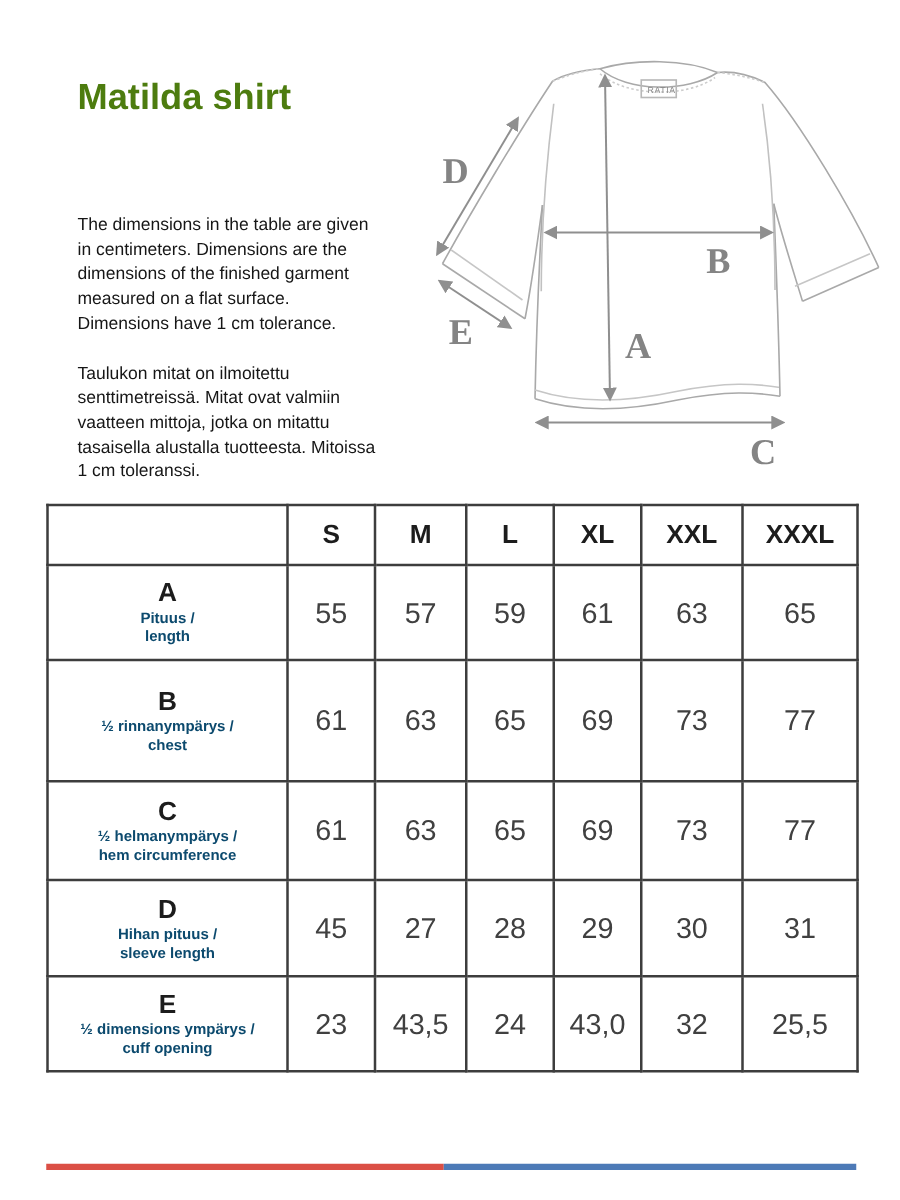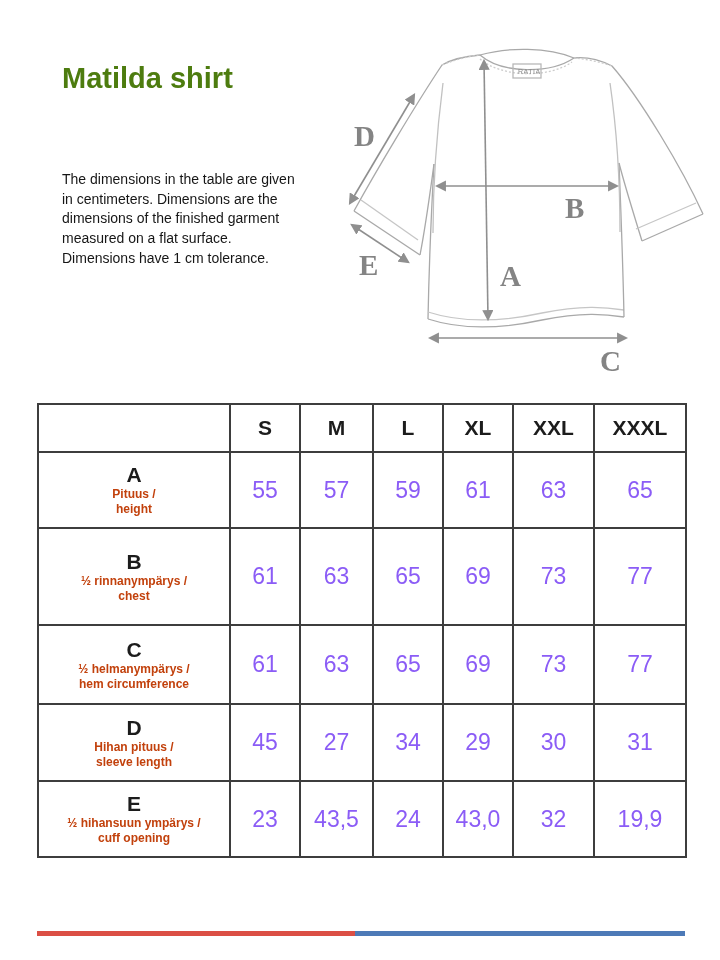--- a/index.html
+++ b/index.html
@@ -14,40 +14,45 @@
   .intro p{margin:0 0 20px 0;font-size:14px;line-height:19.7px;white-space:pre-line;color:#161616;}
   .diagram{position:absolute;left:330px;top:28px;width:390px;height:362px;}
   table.size{
     position:absolute;left:37px;top:403px;border-collapse:collapse;table-layout:fixed;
     width:648px;
   }
   table.size td{
     border:2px solid #3d3d3d;text-align:center;vertical-align:middle;padding:0;overflow:hidden;
   }
   .hdr{font-size:21px;font-weight:bold;color:#1c1c1c;}
-  .val{font-size:23px;font-weight:normal;color:#8b5cf6;}
+  .val{font-size:23px;font-weight:normal;color:#404040;}
   .rl-letter{font-size:21px;font-weight:bold;color:#1c1c1c;line-height:24px;}
-  .rl-sub{font-size:12px;font-weight:bold;color:#c2410c;line-height:15px;}
+  .rl-sub{font-size:12px;font-weight:bold;color:#0c4a6e;line-height:15px;}
   .stripe{position:absolute;top:931px;height:5px;}
   .stripe.red{left:37px;width:318px;background:#db4f45;}
   .stripe.blue{left:355px;width:330px;background:#4d7ab7;}
   svg text.dim{font-family:"Liberation Serif", serif;font-weight:bold;font-size:29px;fill:#848484;}
   svg text.brand{font-family:"Liberation Sans", sans-serif;font-size:7px;fill:#8a8a8a;letter-spacing:0.5px;}
 </style>
 </head>
 <body>
 
 <div class="title">Matilda shirt</div>
 
 <div class="intro">
   <p>The dimensions in the table are given
 in centimeters. Dimensions are the
 dimensions of the finished garment
 measured on a flat surface.
 Dimensions have 1 cm tolerance.</p>
+  <p>Taulukon mitat on ilmoitettu
+senttimetreissä. Mitat ovat valmiin
+vaatteen mittoja, jotka on mitattu
+tasaisella alustalla tuotteesta. Mitoissa
+1 cm toleranssi.</p>
 </div>
 
 <div class="diagram">
   <svg width="390" height="362" viewBox="0 0 390 362">
     <defs>
       <marker id="ah" viewBox="0 0 10 10" refX="8" refY="5" markerWidth="7" markerHeight="7" orient="auto-start-reverse">
         <path d="M0,0 L10,5 L0,10 z" fill="#8f8f8f"></path>
       </marker>
     </defs>
 
@@ -126,21 +131,21 @@
       <td class="hdr">L</td>
       <td class="hdr">XL</td>
       <td class="hdr">XXL</td>
       <td class="hdr">XXXL</td>
     </tr>
 
     <tr style="height:76px">
       <td>
         <div class="rl-letter">A</div>
         <div class="rl-sub">Pituus /</div>
-        <div class="rl-sub">height</div>
+        <div class="rl-sub">length</div>
       </td>
       <td class="val">55</td>
       <td class="val">57</td>
       <td class="val">59</td>
       <td class="val">61</td>
       <td class="val">63</td>
       <td class="val">65</td>
     </tr>
 
     <tr style="height:97px">
@@ -172,36 +177,36 @@
     </tr>
 
     <tr style="height:77px">
       <td>
         <div class="rl-letter">D</div>
         <div class="rl-sub">Hihan pituus /</div>
         <div class="rl-sub">sleeve length</div>
       </td>
       <td class="val">45</td>
       <td class="val">27</td>
-      <td class="val">34</td>
+      <td class="val">28</td>
       <td class="val">29</td>
       <td class="val">30</td>
       <td class="val">31</td>
     </tr>
 
     <tr style="height:76px">
       <td>
         <div class="rl-letter">E</div>
-        <div class="rl-sub">½  hihansuun ympärys /</div>
+        <div class="rl-sub">½  dimensions ympärys /</div>
         <div class="rl-sub">cuff opening</div>
       </td>
       <td class="val">23</td>
       <td class="val">43,5</td>
       <td class="val">24</td>
       <td class="val">43,0</td>
       <td class="val">32</td>
-      <td class="val">19,9</td>
+      <td class="val">25,5</td>
     </tr>
   </tbody>
 </table>
 
 <div class="stripe red"></div>
 <div class="stripe blue"></div>
 
 </body></html>

